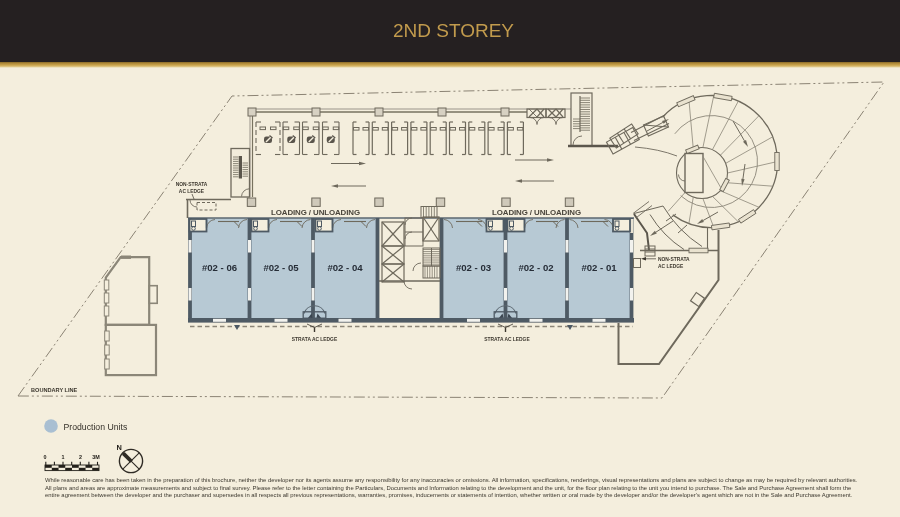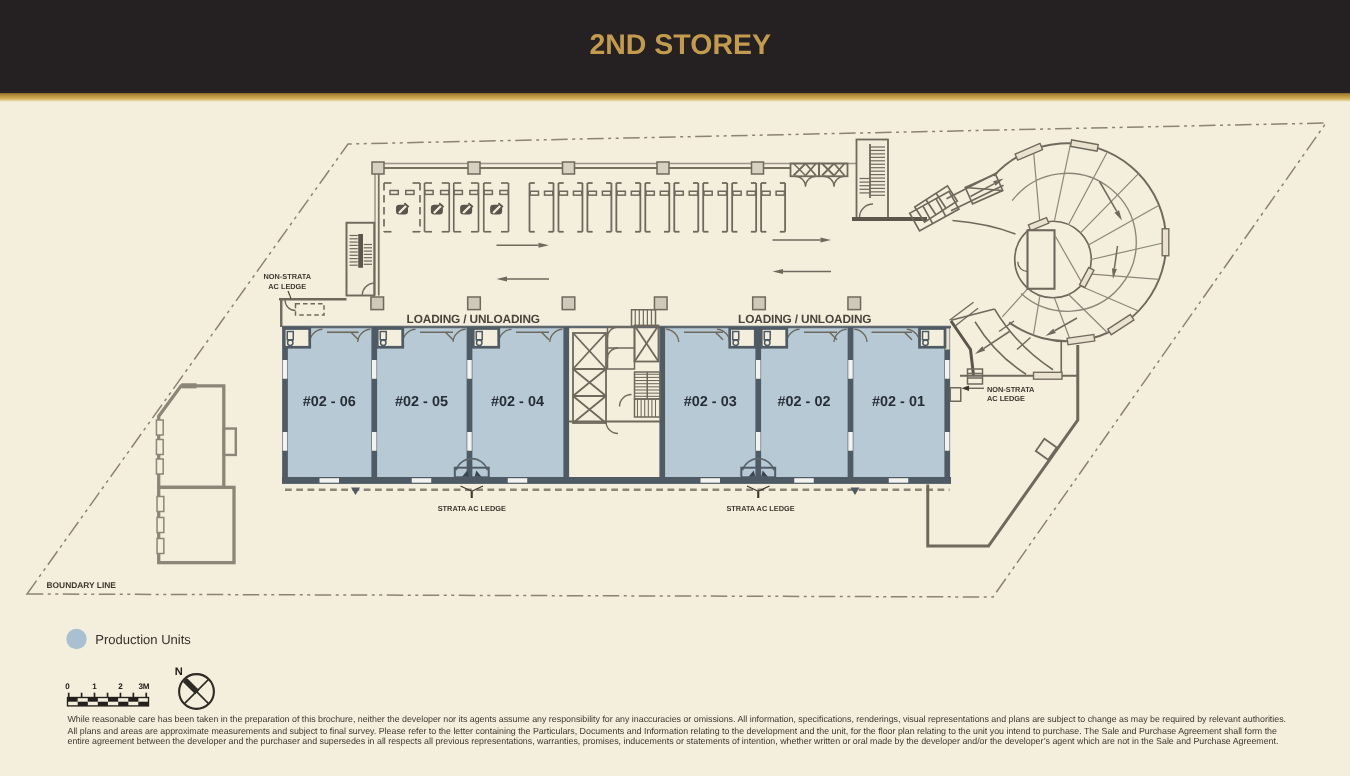--- a/index.html
+++ b/index.html
@@ -1,18 +1,18 @@
 <!DOCTYPE html>
 <html><head>
 <meta charset="utf-8">
 <style>
   html,body { margin:0; padding:0; }
   body { width:900px; height:517px; background:#f4eedd; font-family:"Liberation Sans", sans-serif; position:relative; overflow:hidden; }
   .hdr { position:absolute; left:0; top:0; width:900px; height:62px; background:#252021; }
-  .hdr span { position:absolute; left:7px; right:0; top:20px; text-align:center; color:#c29b4d; font-size:19px; font-weight:bold; letter-spacing:0px; }
+  .hdr span { position:absolute; left:7px; right:0; top:20px; text-align:center; color:#c29b4d; font-size:19px; font-weight:normal; letter-spacing:0px; }
   .gold { position:absolute; left:0; top:62px; width:900px; height:5.5px;
           background:linear-gradient(#8a6a28 0%, #b18c3c 25%, #c9a34c 50%, #d9bc72 72%, #ece0b9 90%, #f4eedd 100%); }
   .disc { position:absolute; left:45px; top:477px; width:822px; color:#3c382f; font-size:5.9px; line-height:7.6px; }
   svg text { font-family:"Liberation Sans", sans-serif; }
 </style>
 </head>
 <body>
 
 <div class="hdr">
     <span>2ND STOREY</span>

